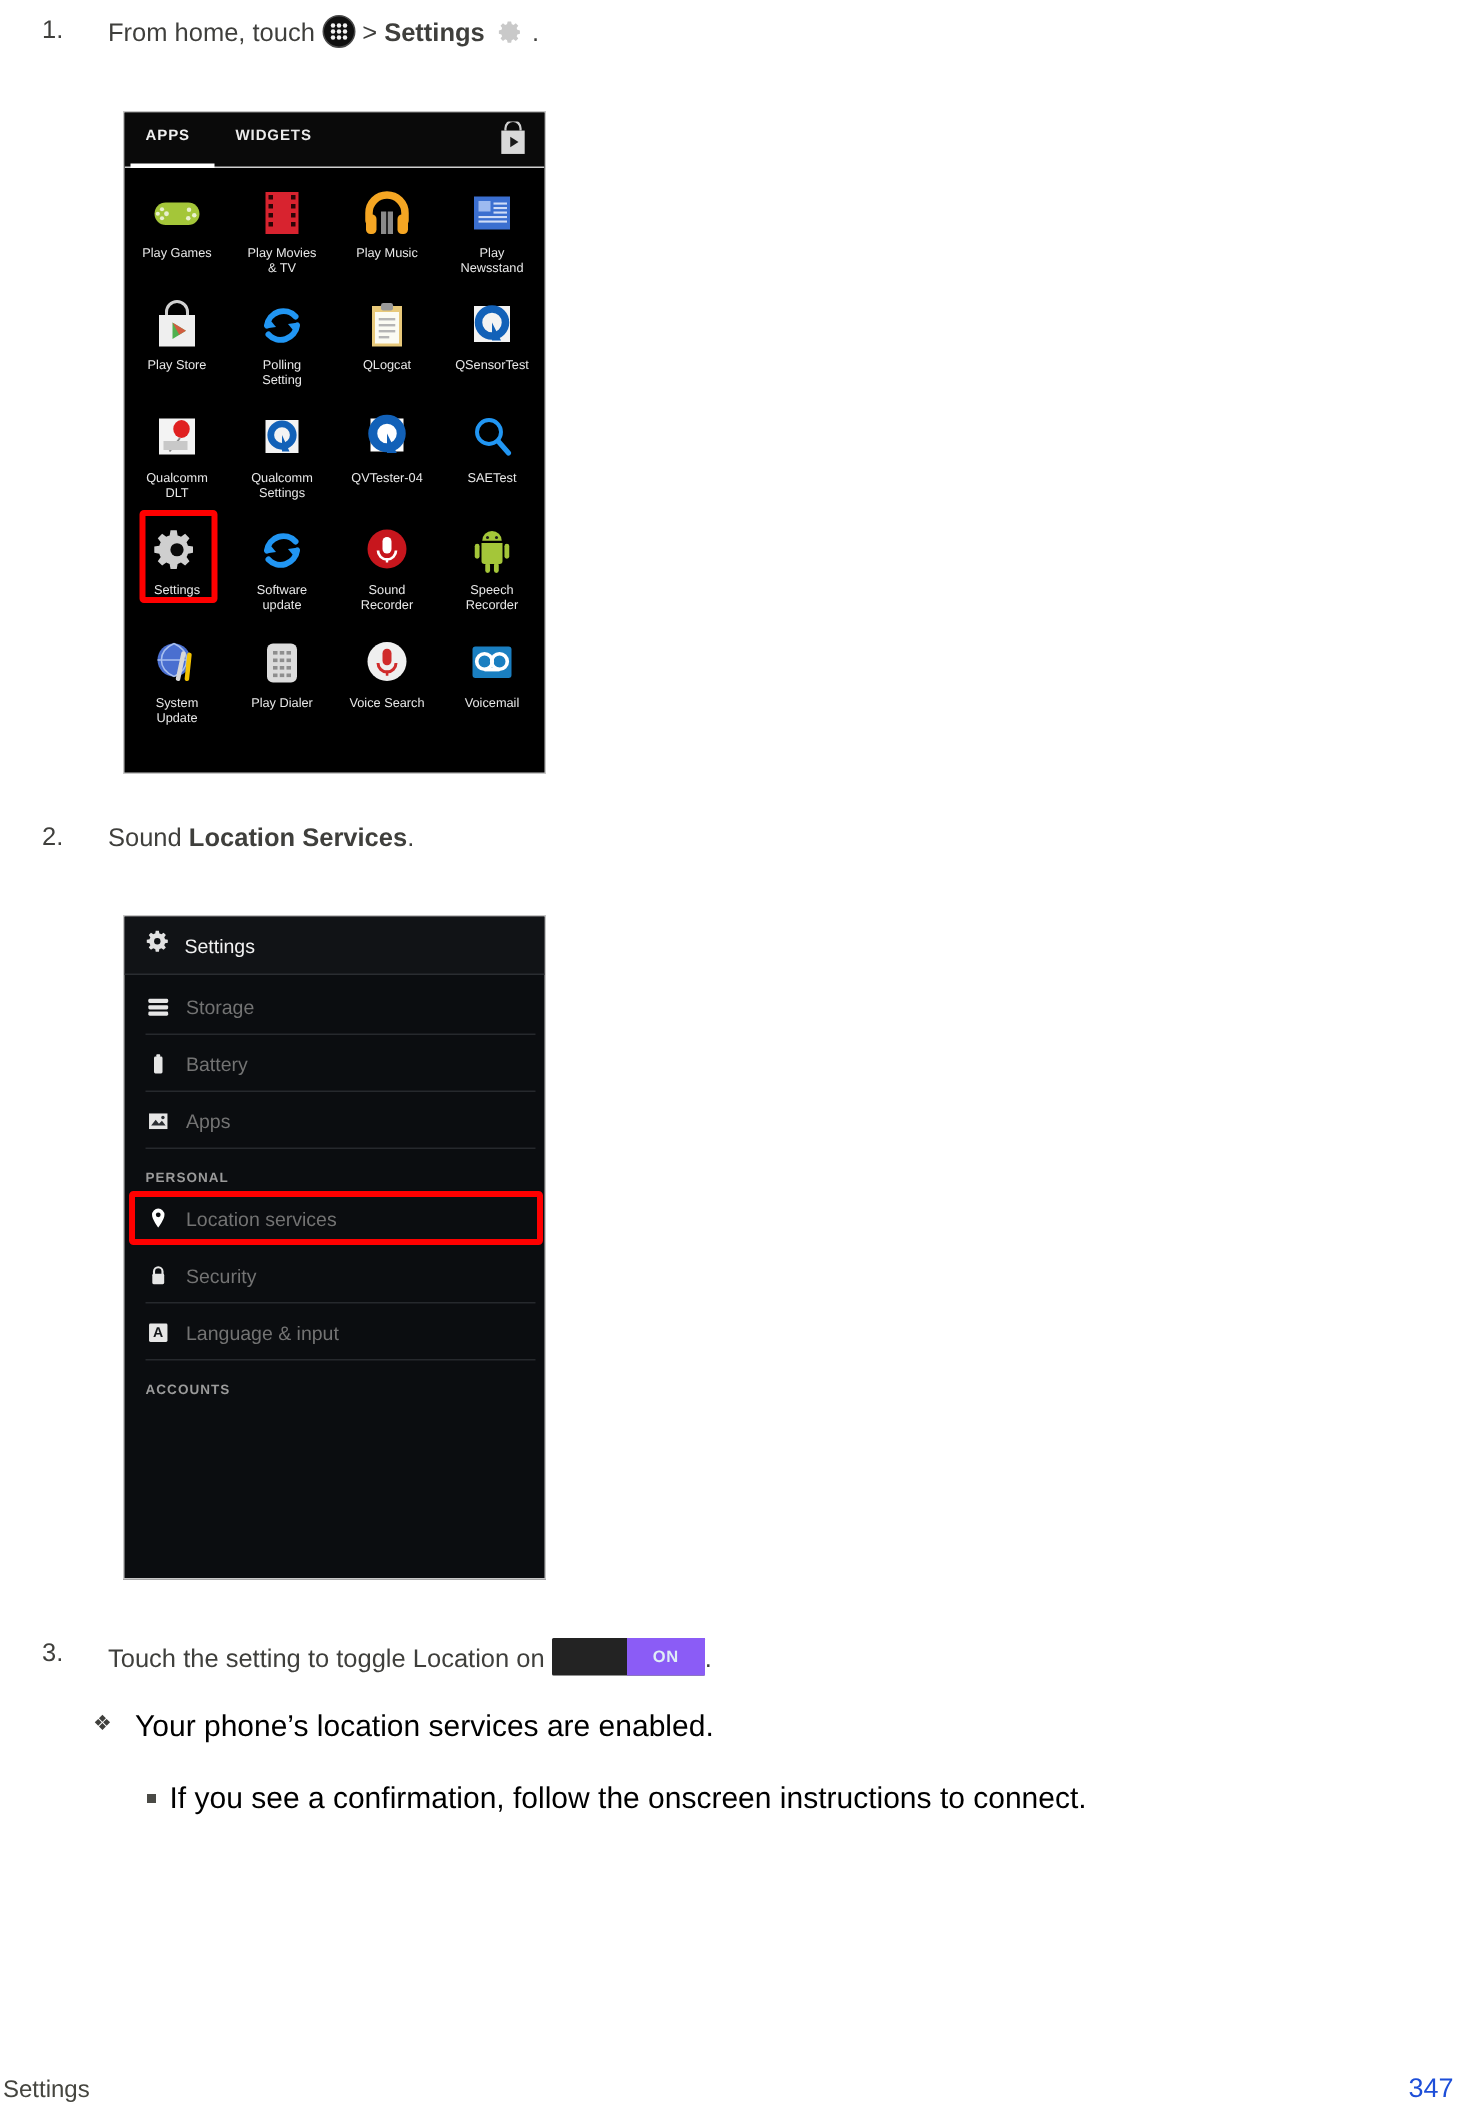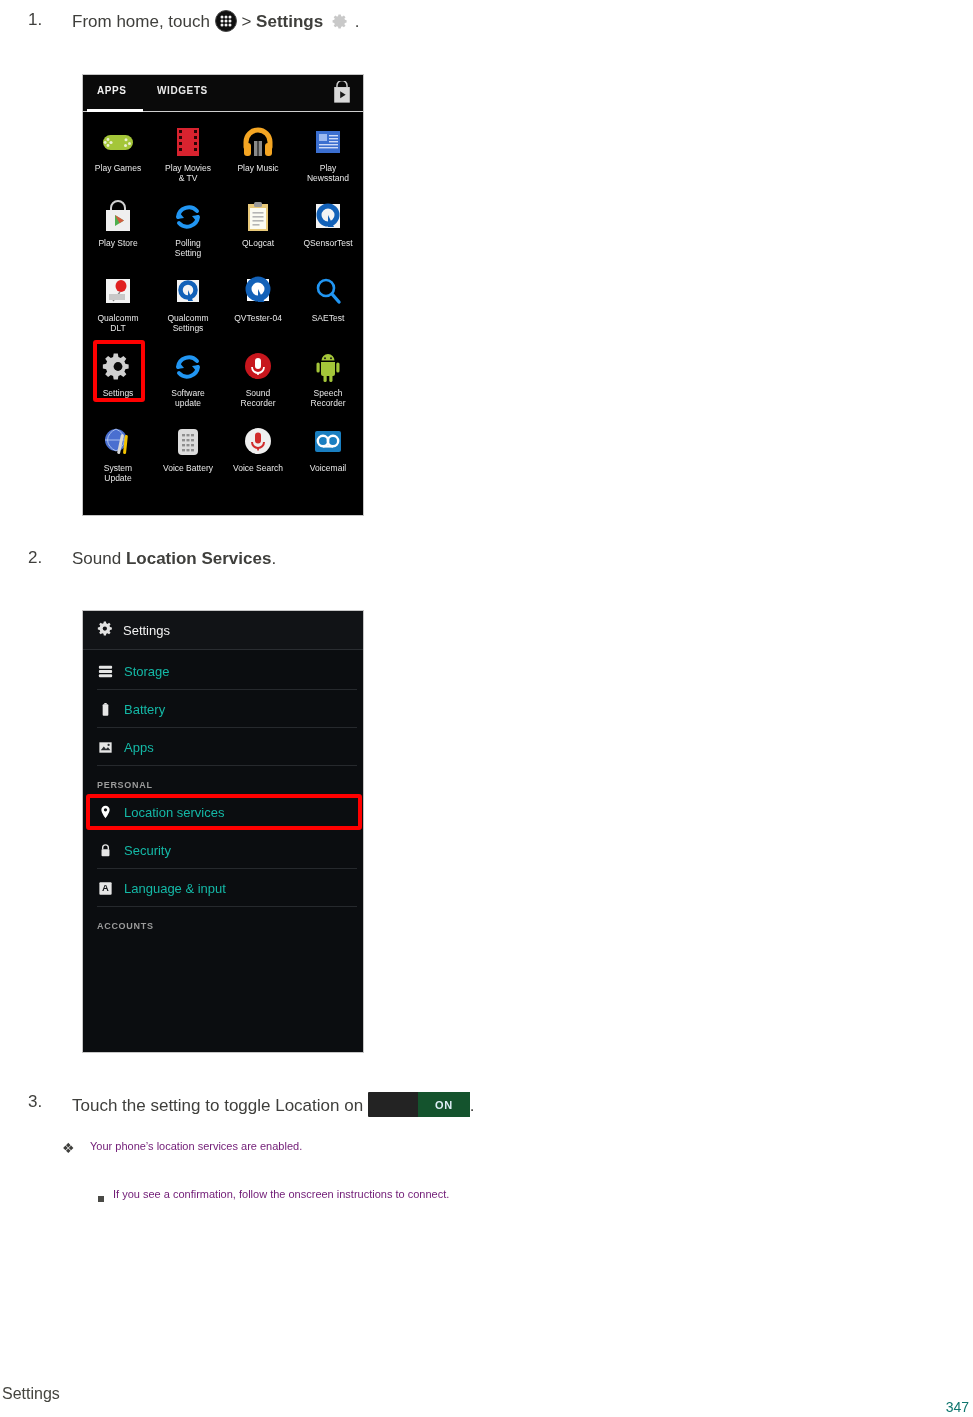--- a/index.html
+++ b/index.html
@@ -183,21 +183,21 @@
     background: #26292d;
   }
   .set-item .ico {
     width: 17px; height: 17px;
     margin-right: 10px;
     position: relative;
     flex: 0 0 17px;
   }
   .set-item .txt {
     font-size: 13px;
-    color: #14b8a6;
+    color: #737373;
   }
   .set-section {
     height: 24px;
     display: flex;
     align-items: flex-end;
     padding: 0 0 3px 14px;
     font-size: 9px;
     font-weight: bold;
     letter-spacing: 0.7px;
     color: #9b9b9b;
@@ -211,35 +211,35 @@
     width: 102px;
     height: 25px;
     background: #232323;
     position: relative;
     border-radius: 1px;
   }
   .toggle-inline .thumb {
     position: absolute;
     right: 0; top: 0;
     width: 52px; height: 25px;
-    background: #14532d;
+    background: #8b5cf6;
     display: flex;
     align-items: center;
     justify-content: center;
     font-size: 11px;
     font-weight: bold;
     letter-spacing: 0.5px;
     color: #dfeef6;
   }
 
   
   .bullet-row {
     position: absolute;
-    font-size: 11px;
-    color: #701a75;
+    font-size: 20px;
+    color: #000000;
     white-space: nowrap;
   }
   .bullet-mark {
     position: absolute;
     font-size: 14px;
     color: #3f3f3c;
   }
   .bullet-sq {
     position: absolute;
     width: 6px; height: 6px;
@@ -250,23 +250,23 @@
   #footer-left {
     position: absolute;
     left: 2px;
     bottom: 14px;
     font-size: 16px;
     color: #45453f;
   }
   #footer-right {
     position: absolute;
     right: 4px;
-    bottom: 2px;
-    font-size: 14px;
-    color: #0f766e;
+    bottom: 14px;
+    font-size: 18px;
+    color: #1d4ed8;
   }
 </style>
 </head>
 <body>
 
 <div class="step-num" style="left:28px; top:10px;">1.</div>
 <div class="step" style="left:72px; top:10px;">
   <span>From home, touch</span>
   <span class="inline-appsicon">
     <span class="grid">
@@ -551,21 +551,21 @@
                 <rect x="21" y="15" width="3" height="2.4"></rect>
               <rect x="12" y="20" width="3" height="2.4"></rect>
                 <rect x="16.5" y="20" width="3" height="2.4"></rect>
                 <rect x="21" y="20" width="3" height="2.4"></rect>
               <rect x="12" y="25" width="3" height="2.4"></rect>
                 <rect x="16.5" y="25" width="3" height="2.4"></rect>
                 <rect x="21" y="25" width="3" height="2.4"></rect>
             </g>
           </svg>
         </div>
-        <div class="app-label">Voice Battery</div>
+        <div class="app-label">Play Dialer</div>
       </div>
       <div class="app-cell">
         <div class="app-icon">
           <svg viewBox="0 0 36 36" width="36" height="36">
             <circle cx="18" cy="17" r="13" fill="#efefef"></circle>
             <rect x="15" y="8.5" width="6" height="11" rx="3" fill="#d02b2b"></rect>
             <path d="M12 18a6 6 0 0 0 12 0" stroke="#d02b2b" stroke-width="2" fill="none"></path>
             <rect x="17.2" y="23" width="1.7" height="3.5" fill="#d02b2b"></rect>
           </svg>
         </div>

